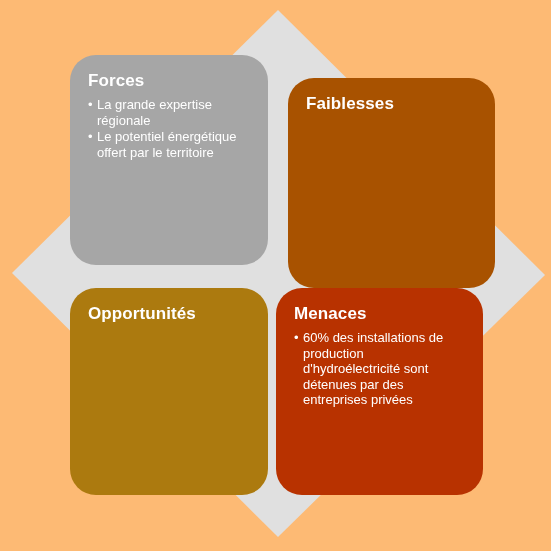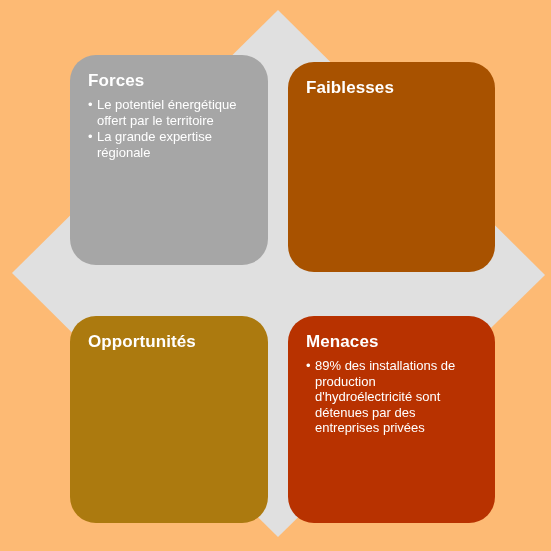--- a/index.html
+++ b/index.html
@@ -71,67 +71,65 @@
   .q-list.spaced li::before {
     left: 1px;
   }
 
   
   #quad-strengths {
     left: 70px;  top: 55px;  width: 198px; height: 210px;
     background: #a6a6a6;
   }
   #quad-weaknesses {
-    left: 288px; top: 62px;  width: 207px; height: 210px;
+    left: 288px; top: 78px;  width: 207px; height: 210px;
     background: #a85200;
   }
   #quad-opportunities {
     left: 70px;  top: 288px; width: 198px; height: 207px;
     background: #ac7a0f;
-    margin-top: 28px;
   }
   #quad-threats {
-    left: 288px; top: 288px; width: 207px; height: 207px;
+    left: 276px; top: 288px; width: 207px; height: 207px;
     background: #b83200;
-    margin-top: 28px;
   }
 </style>
 </head>
 <body>
 
 <div id="swot-canvas">
 
   <svg id="diamond-layer" viewBox="0 0 551 551" width="551" height="551" aria-hidden="true">
     <polygon points="278,10 545,275 278,537 12,273" fill="#e0e0e0"></polygon>
   </svg>
 
   <div class="quadrant" id="quad-strengths">
     <div class="q-title">Forces</div>
     <ul class="q-list">
+      <li>La grande expertise
+régionale</li>
       <li>Le potentiel énergétique
 offert par le territoire</li>
-      <li>La grande expertise
-régionale</li>
     </ul>
   </div>
 
   <div class="quadrant" id="quad-weaknesses">
     <div class="q-title">Faiblesses</div>
   </div>
 
   <div class="quadrant" id="quad-opportunities">
     <div class="q-title">Opportunités</div>
     <ul class="q-list spaced">
     </ul>
   </div>
 
   <div class="quadrant" id="quad-threats">
     <div class="q-title">Menaces</div>
     <ul class="q-list">
-      <li>89% des installations de
+      <li>60% des installations de
 production
 d'hydroélectricité sont
 détenues par des
 entreprises privées</li>
     </ul>
   </div>
 
 </div>
 
 </body></html>

